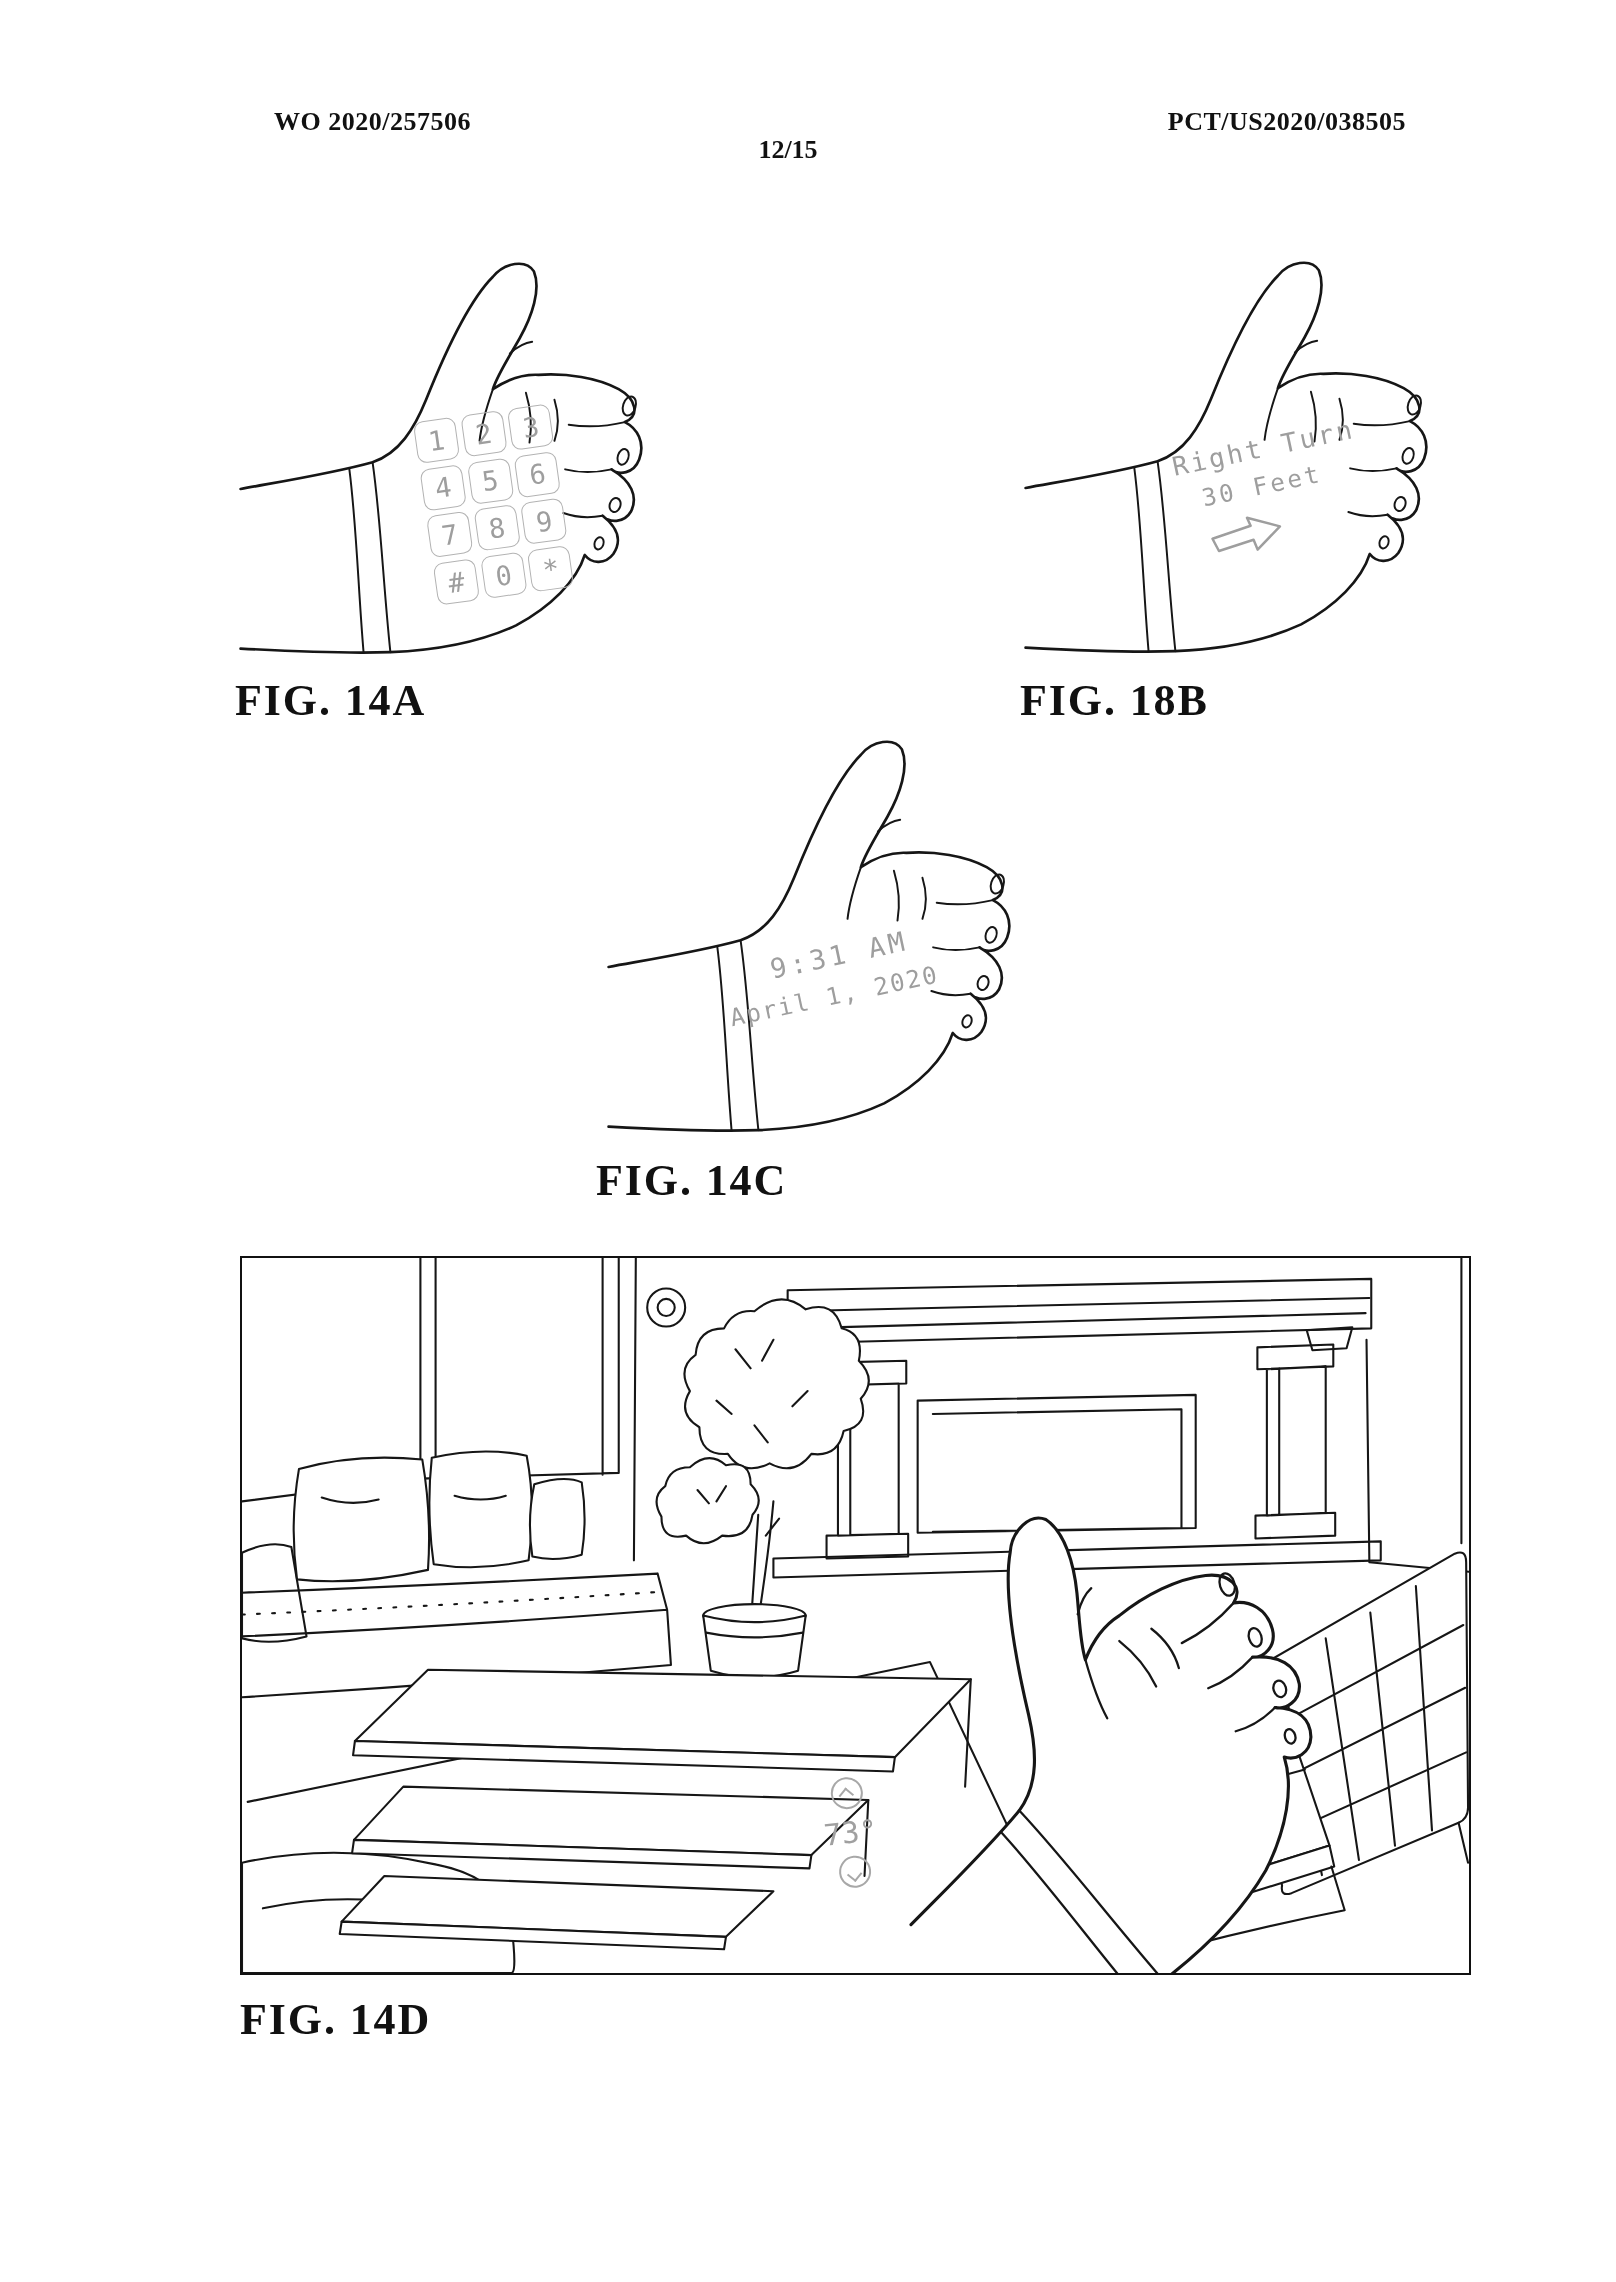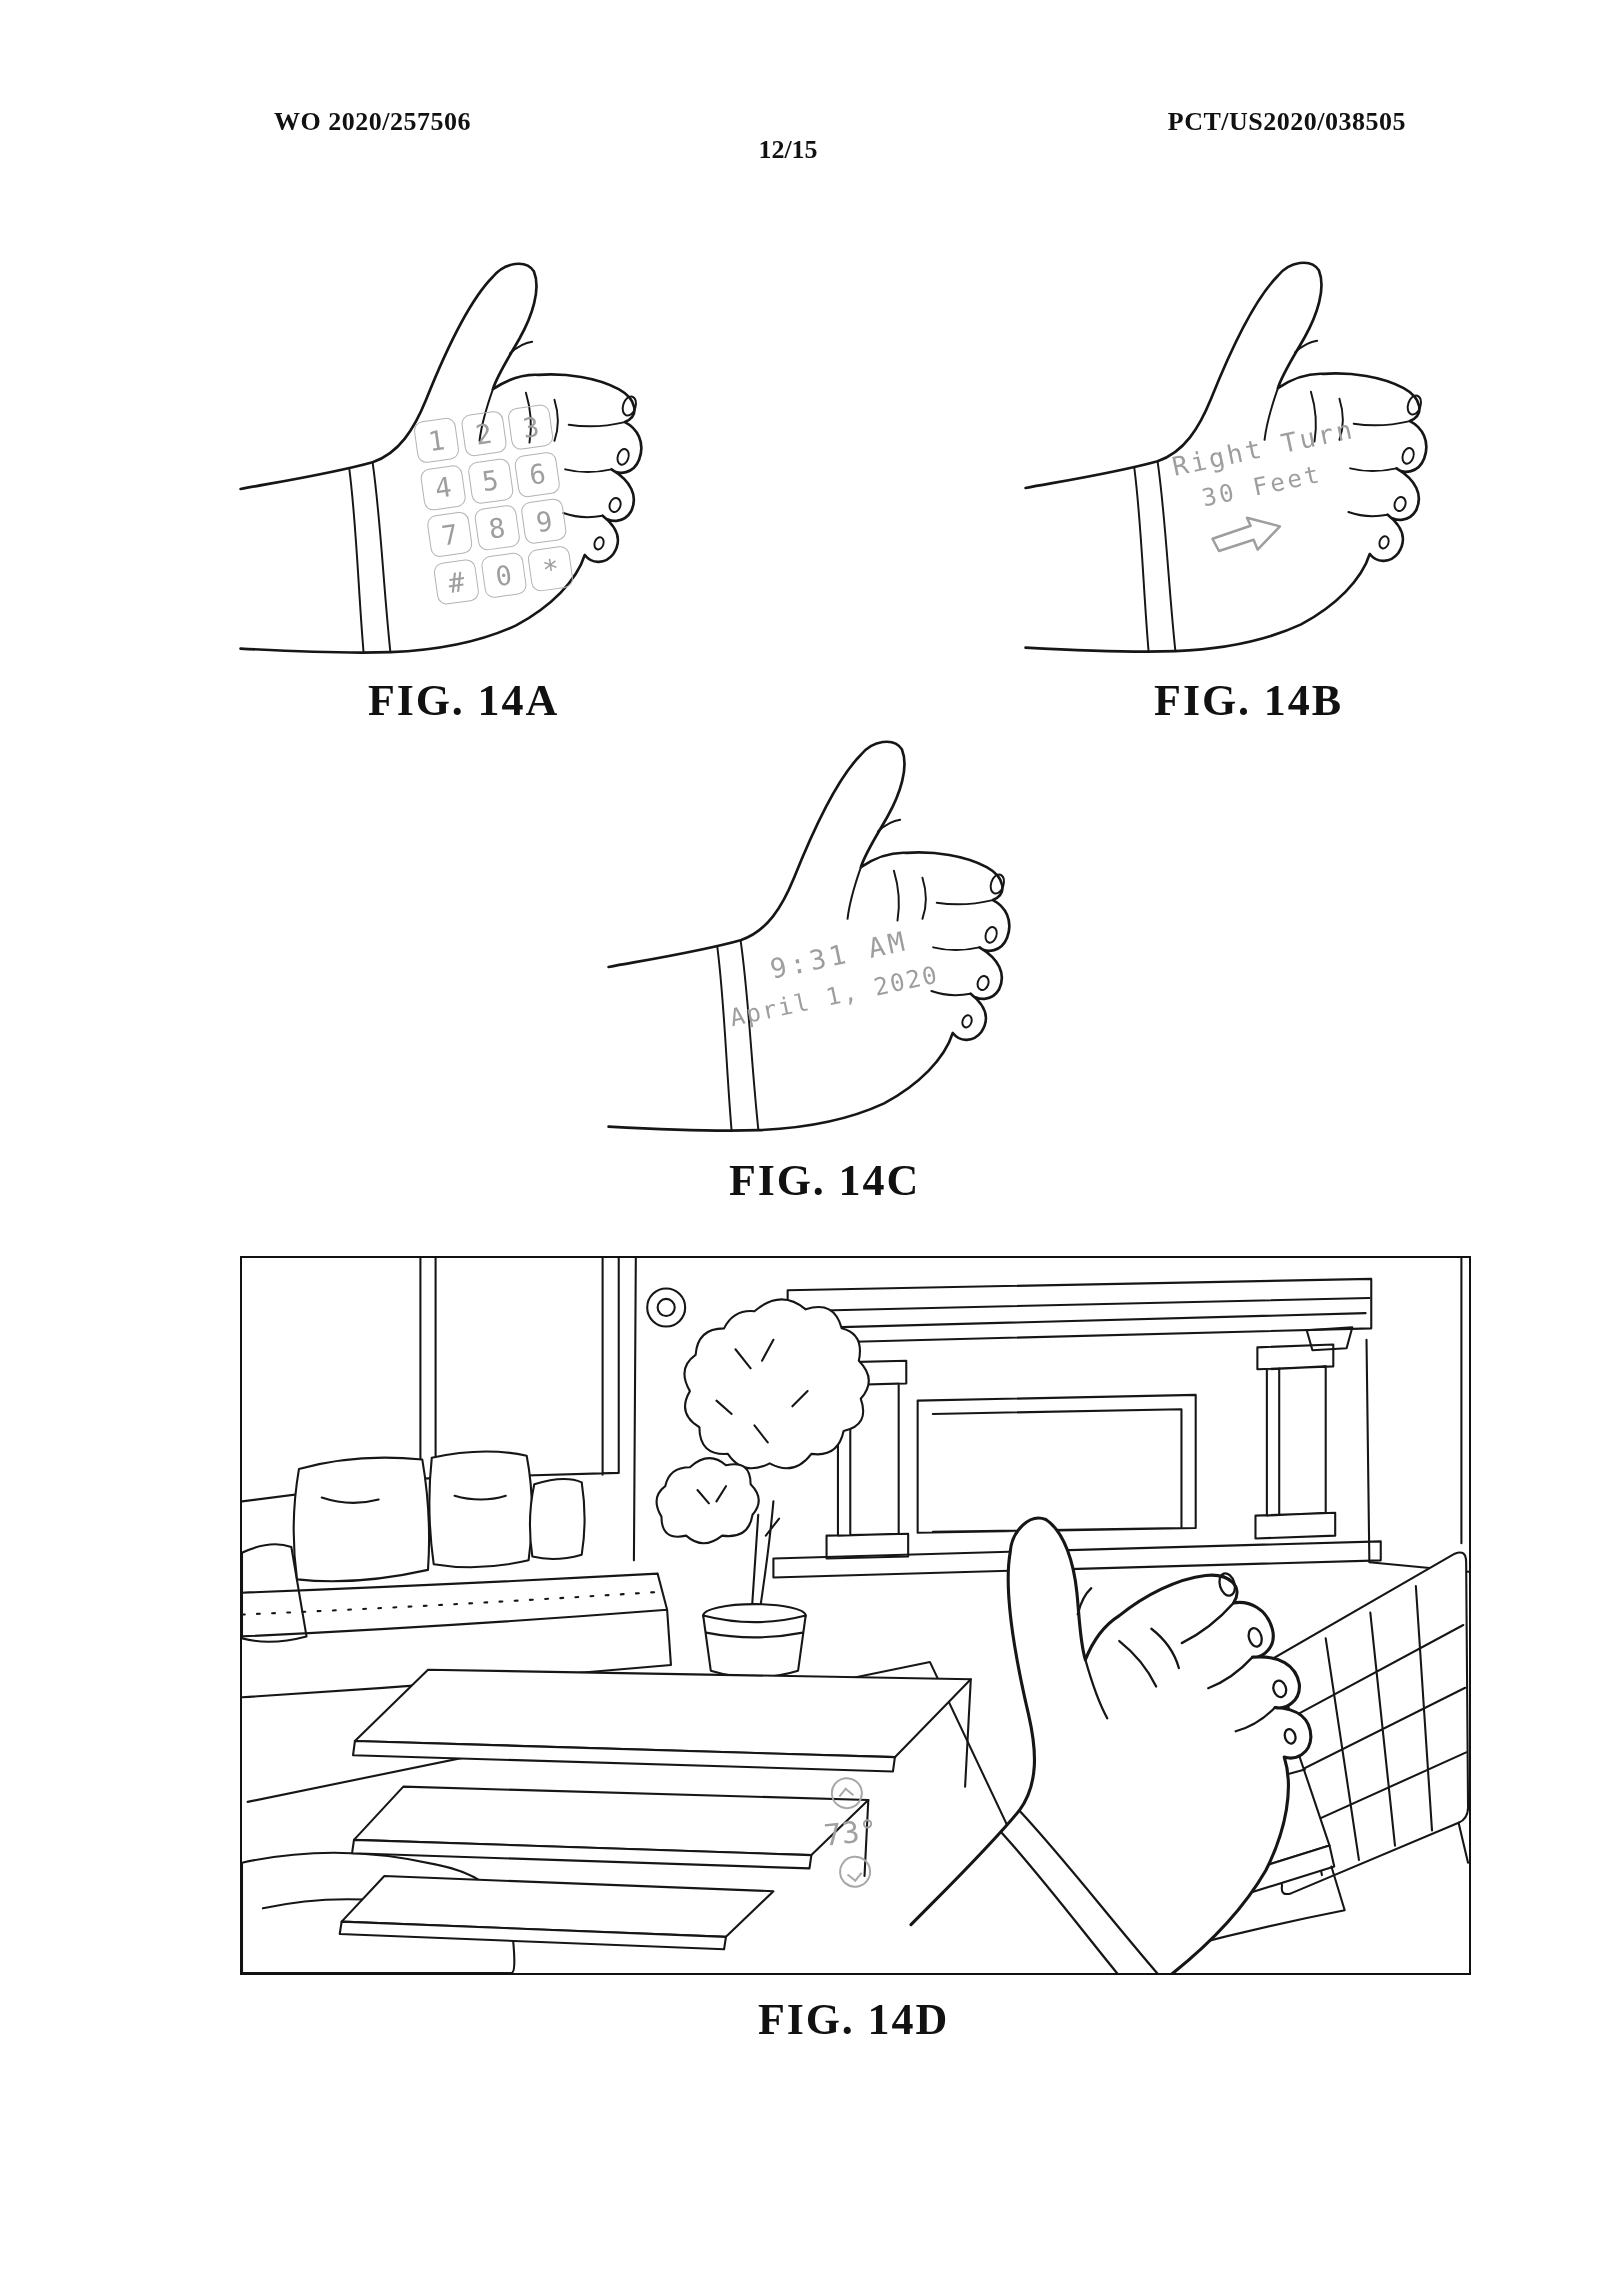--- a/index.html
+++ b/index.html
@@ -1,21 +1,21 @@
 <!DOCTYPE html>
 <html style="font-size:15px"><head>
 <meta charset="utf-8">
 <style>
   html,body{margin:0;padding:0;background:#fff;}
   body{width:1617px;height:2283px;position:relative;font-family:"Liberation Serif",serif;color:#111;overflow:hidden;}
   .hdr{position:absolute;font-weight:bold;font-size:26px;letter-spacing:0.5px;margin-left:36px;}
   .sheetnum{position:absolute;font-weight:bold;font-size:26px;transform:translateX(-50%);margin-left:16px;}
   .fig{position:absolute;}
   .hand-svg{position:absolute;inset:0;width:100%;height:100%;}
-  .figcap{position:absolute;text-align:center;font-size:44px;font-weight:bold;letter-spacing:1.9px;}
+  .figcap{position:absolute;text-align:left;font-size:44px;font-weight:bold;letter-spacing:1.9px;}
   .proj{position:absolute;color:#9e9e9e;font-family:"DejaVu Sans Mono",monospace;}
   
   .dialpad{display:grid;grid-template-columns:repeat(3,42px);grid-auto-rows:42px;gap:5.7px;transform:rotate(-8deg);}
   .key{border:1.9px solid #b3b3b3;border-radius:9.5px;color:#9e9e9e;font-size:27px;line-height:1;
        display:flex;align-items:center;justify-content:center;}
   
   .nav{transform:rotate(-12deg);width:257px;text-align:center;}
   .nav-l1{font-size:26px;letter-spacing:2.9px;white-space:nowrap;}
   .nav-l2{font-size:24px;letter-spacing:2.9px;margin-top:7.6px;transform:translateX(-9.5px);white-space:nowrap;}
   .nav-arrow{margin:11.4px 0 0 55px;display:block;}
@@ -88,21 +88,21 @@
     <use href="#hand" fill="#ffffff"></use>
   </svg>
   <div class="proj nav" style="left:124px;top:183px">
     <div class="nav-l1">Right Turn</div>
     <div class="nav-l2">30 Feet</div>
     <svg class="nav-arrow" width="80" height="40" viewBox="0 0 84 42">
       <path d="M 5 17 L 47 12 L 45 3 L 77 19 L 49 38 L 47 27 L 9 31 Z" fill="none" stroke="#9e9e9e" stroke-width="2.6" stroke-linejoin="round"></path>
     </svg>
   </div>
 </div>
-<div class="figcap" style="left:1020px;top:675px;width:457px">FIG. 14B</div>
+<div class="figcap" style="left:1020px;top:675px;width:457px">FIG. 18B</div>
 
 <div class="fig" style="left:603px;top:728px;width:457px;height:428px">
   <svg class="hand-svg" viewBox="0 0 500 480">
     <use href="#hand" fill="#ffffff"></use>
   </svg>
   <div class="proj dt" style="left:88px;top:211px">
     <div class="dt-l1">9:31 AM</div>
     <div class="dt-l2">April 1, 2020</div>
   </div>
 </div>

